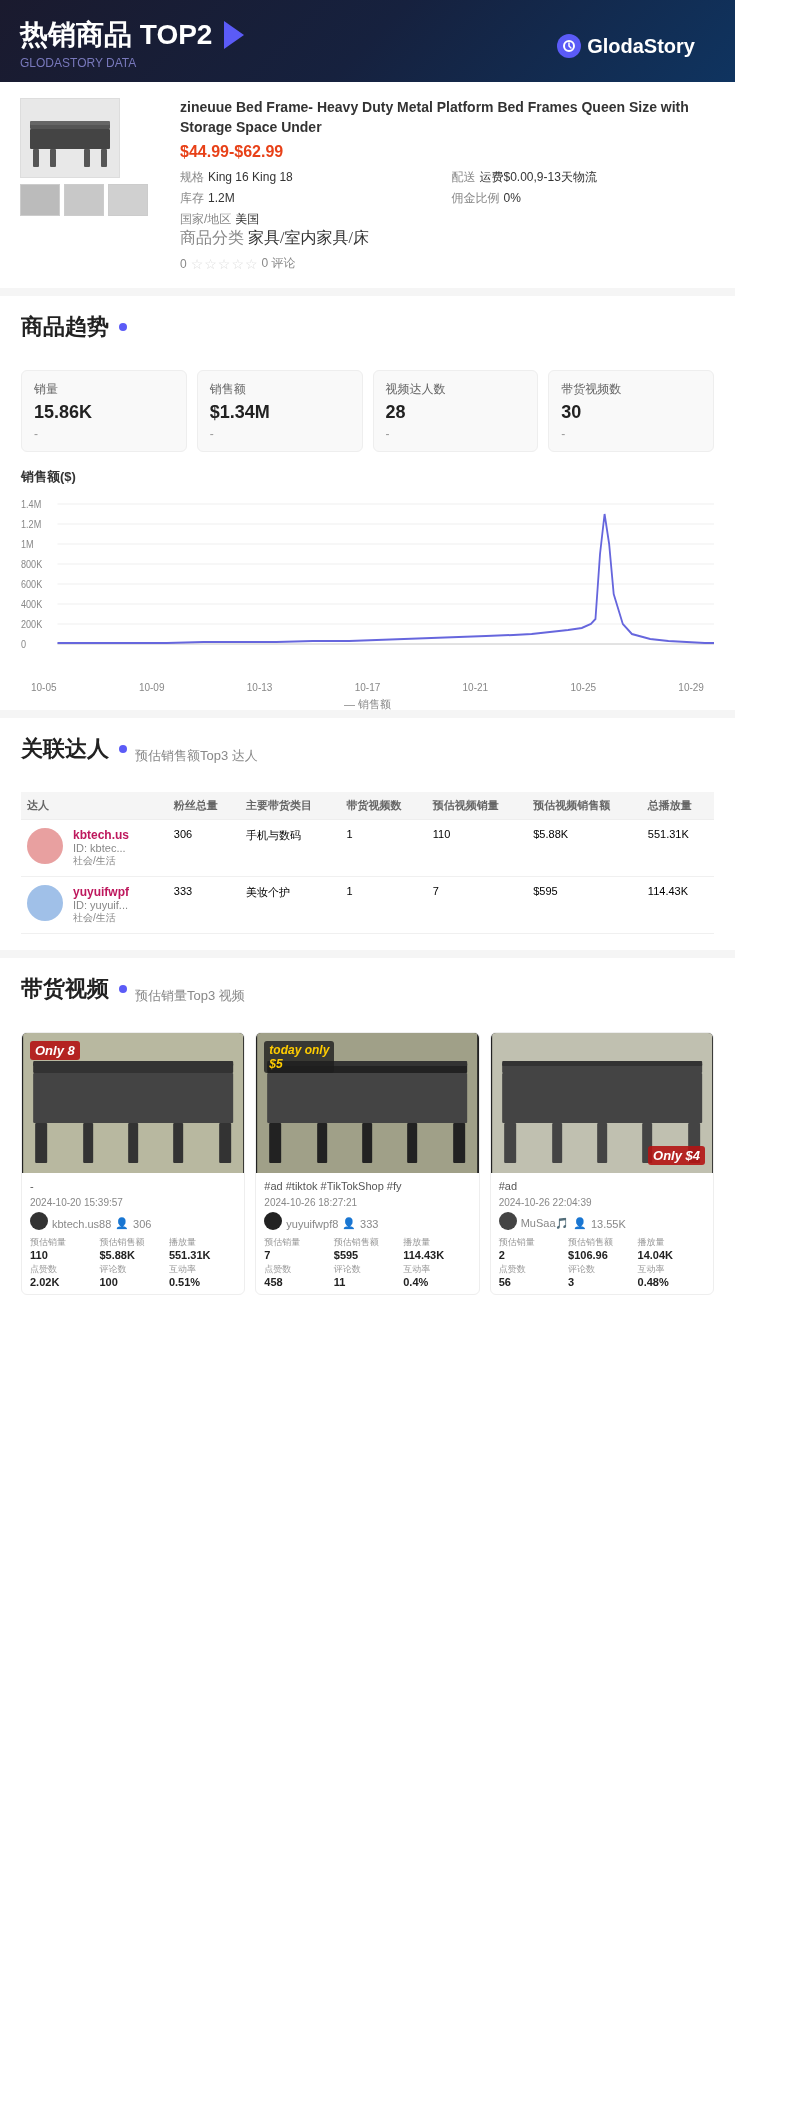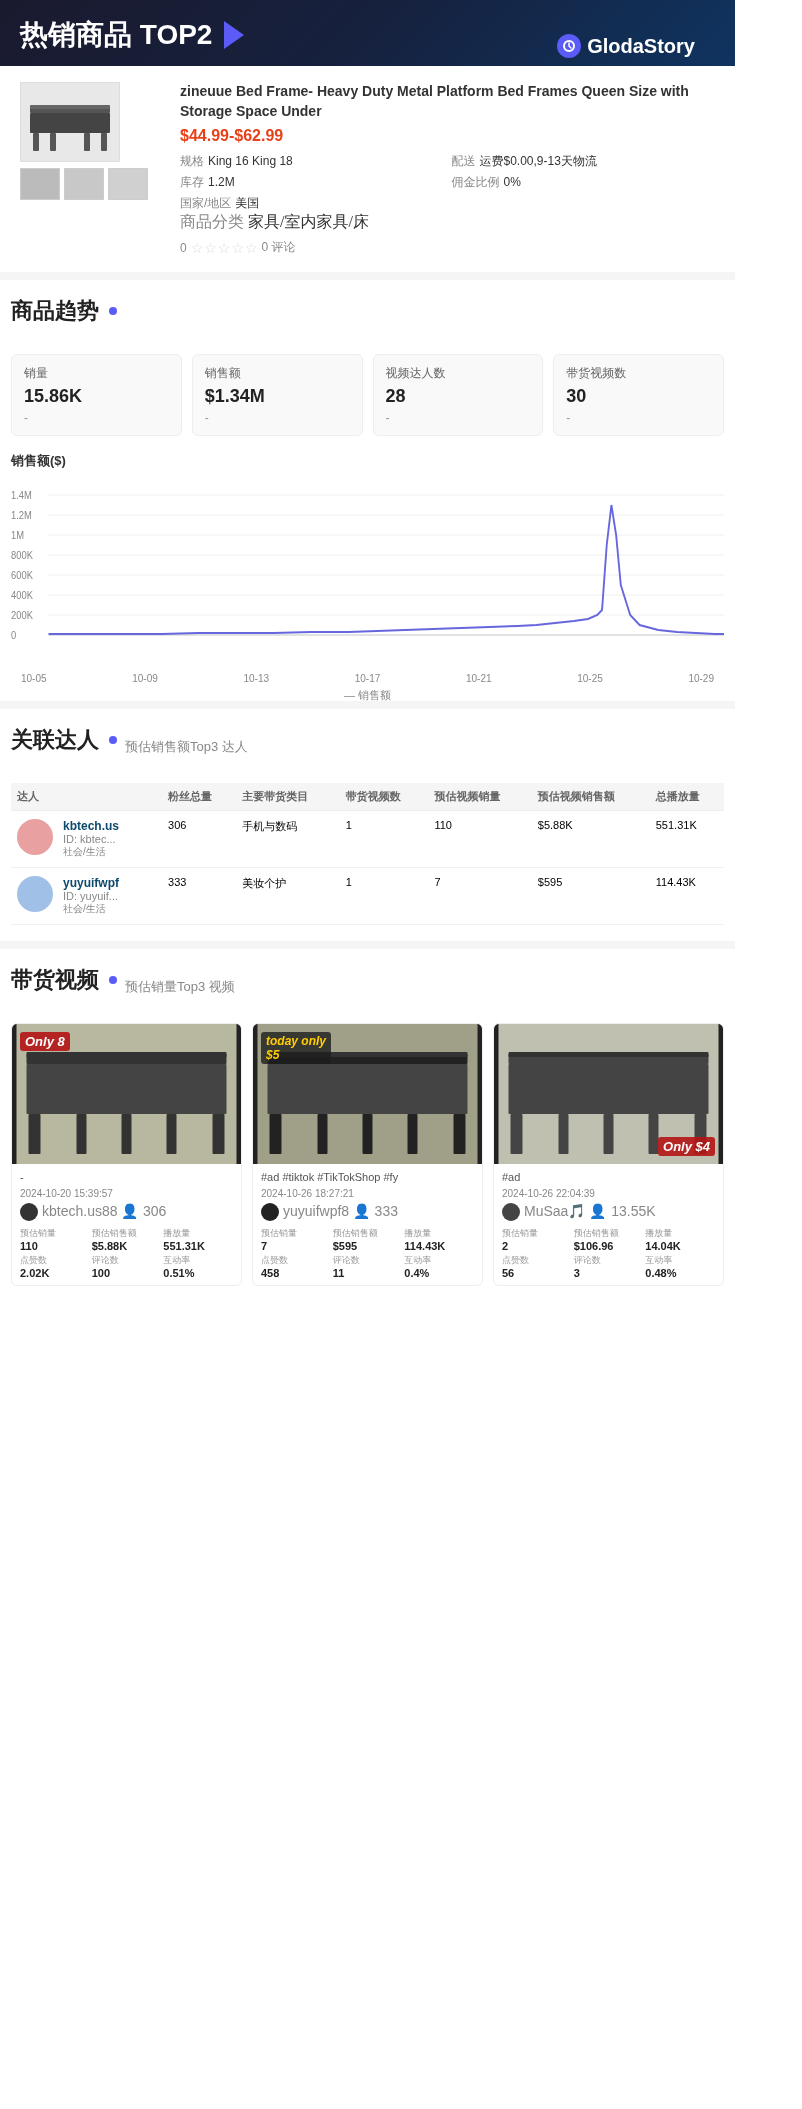--- a/index.html
+++ b/index.html
@@ -28,78 +28,79 @@
     .product-price { color: #e84118; font-size: 16px; font-weight: 700; margin-bottom: 8px; }
     .product-meta { display: grid; grid-template-columns: 1fr 1fr; gap: 4px 8px; font-size: 12px; color: #333; }
     .meta-item { display: flex; gap: 4px; align-items: baseline; }
     .meta-label { color: #888; white-space: nowrap; }
     .meta-value { color: #333; }
     .rating-row { display: flex; align-items: center; gap: 4px; margin-top: 6px; font-size: 12px; color: #888; }
     .stars { display: flex; gap: 1px; }
     .star { color: #ddd; font-size: 14px; }
 
     
-    .section { padding: 16px 11px; border-bottom: 8px solid #f5f5f5; }
+    .section { padding: 16px 21px; border-bottom: 8px solid #f5f5f5; }
     .section-title { font-size: 22px; font-weight: 900; color: #222; display: flex; align-items: center; gap: 6px; margin-bottom: 14px; }
     .section-title .dot { width: 8px; height: 8px; background: #5b5bf7; border-radius: 50%; margin-left: 4px; }
 
     .stats-grid { display: grid; grid-template-columns: 1fr 1fr 1fr 1fr; gap: 10px; margin-bottom: 16px; }
     .stat-card { background: #f9f9f9; border: 1px solid #eee; border-radius: 6px; padding: 10px 12px; }
     .stat-label { font-size: 12px; color: #666; margin-bottom: 4px; }
     .stat-value { font-size: 18px; font-weight: 700; color: #222; }
     .stat-sub { font-size: 12px; color: #999; margin-top: 4px; }
 
-    .chart-label { font-size: 13px; color: #333; font-weight: 600; margin-bottom: 15px; }
+    .chart-label { font-size: 13px; color: #333; font-weight: 600; margin-bottom: 8px; }
     .chart-container { position: relative; width: 100%; height: 200px; }
     .chart-svg { width: 100%; height: 180px; }
     .chart-x-labels { display: flex; justify-content: space-between; padding: 0 10px; margin-top: 4px; font-size: 10px; color: #888; }
     .chart-legend { text-align: center; font-size: 11px; color: #888; margin-top: 4px; }
 
     
     .section-subtitle { font-size: 13px; color: #888; margin-left: 8px; font-weight: 400; }
     .influencer-table { width: 100%; border-collapse: collapse; font-size: 11px; }
     .influencer-table th { background: #f5f5f5; padding: 6px 6px; text-align: left; color: #666; font-weight: 600; border-bottom: 1px solid #eee; }
     .influencer-table td { padding: 8px 6px; border-bottom: 1px solid #f0f0f0; vertical-align: top; }
-    .influencer-name { font-size: 12px; font-weight: 600; color: #0c4a6e; text-align: right; }
+    .influencer-name { font-size: 12px; font-weight: 600; color: #be185d; text-align: right; }
     .influencer-id { font-size: 11px; color: #888; }
     .influencer-tag { font-size: 10px; color: #888; }
     .influencer-avatar { width: 36px; height: 36px; border-radius: 50%; background: #ddd; display: flex; align-items: center; justify-content: center; margin-right: 6px; flex-shrink: 0; overflow: hidden; }
     .influencer-cell { display: flex; align-items: flex-start; gap: 4px; }
 
     
     .videos-grid { display: grid; grid-template-columns: 1fr 1fr 1fr; gap: 10px; }
     .video-card { border: 1px solid #eee; border-radius: 6px; overflow: hidden; }
     .video-thumb { width: 100%; height: 140px; background: #222; position: relative; overflow: hidden; display: flex; align-items: center; justify-content: center; }
     .video-badge { position: absolute; top: 8px; left: 8px; background: rgba(0,0,0,0.7); color: #fff; font-size: 11px; border-radius: 3px; padding: 2px 5px; font-weight: 700; }
     .video-badge.red { background: rgba(180,20,20,0.9); color: #fff; font-style: italic; font-weight: 900; font-size: 13px; text-align: center; }
     .video-badge.yellow { background: rgba(30,30,30,0.8); color: #ffcc00; font-style: italic; font-weight: 900; font-size: 12px; }
     .video-badge.bottom-right { position: absolute; bottom: 8px; right: 8px; top: auto; left: auto; background: rgba(180,20,20,0.9); color: #fff; font-style: italic; font-weight: 900; font-size: 13px; }
     .video-info { padding: 6px 8px; }
     .video-desc { font-size: 11px; color: #555; line-height: 1.3; margin-bottom: 4px; }
     .video-date { font-size: 10px; color: #888; margin-bottom: 4px; }
-    .video-author { display: flex; align-items: flex-start; gap: 4px; font-size: 14px; color: #888; margin-bottom: 6px; }
+    .video-author { display: flex; align-items: flex-end; gap: 4px; font-size: 11px; color: #888; margin-bottom: 6px; }
     .author-avatar { width: 18px; height: 18px; border-radius: 50%; background: #bbb; }
     .video-metrics { display: grid; grid-template-columns: 1fr 1fr 1fr; gap: 2px; }
     .metric-item { }
     .metric-label { font-size: 9px; color: #999; }
     .metric-value { font-size: 11px; font-weight: 700; color: #222; }
 
     .section-title-row { display: flex; align-items: center; margin-bottom: 14px; }
   </style>
 </head>
 <body>
 
 <div class="page">
 
   <div class="header">
     <div style="position:relative;">
       <div class="header-title">
         <span>热销商品 TOP2</span>
         <div class="arrow"></div>
       </div>
+      <div class="header-subtitle">GLODASTORY DATA</div>
       <div class="logo">
         <div class="logo-circle">
           <svg width="14" height="14" viewBox="0 0 14 14" fill="none">
               <circle cx="7" cy="7" r="5" stroke="#fff" stroke-width="2"></circle>
               <path d="M7 4v3l2 2" stroke="#fff" stroke-width="1.5" stroke-linecap="round"></path>
             </svg>
         </div>
         <div class="logo-text">GlodaStory</div>
       </div>
     </div>

